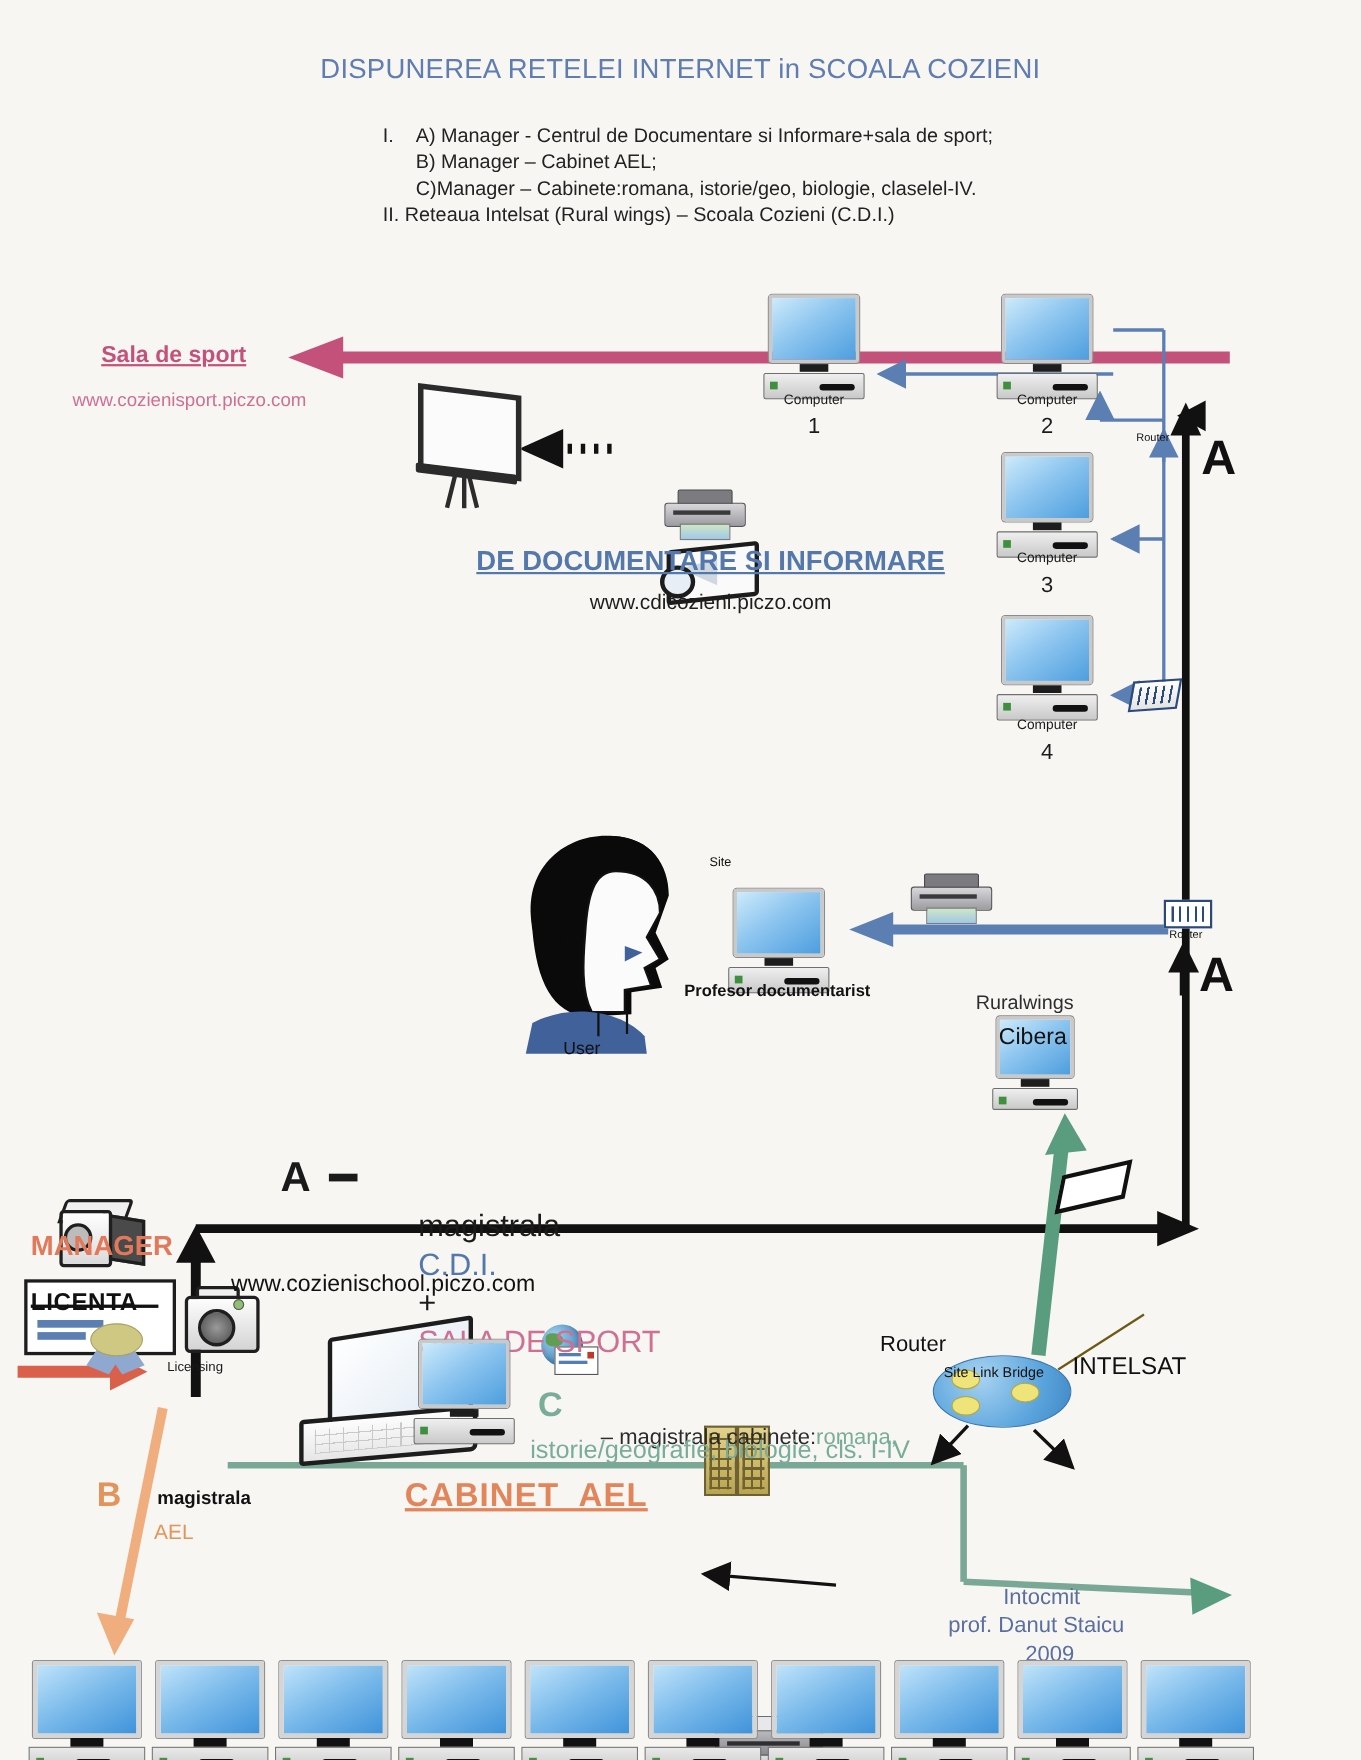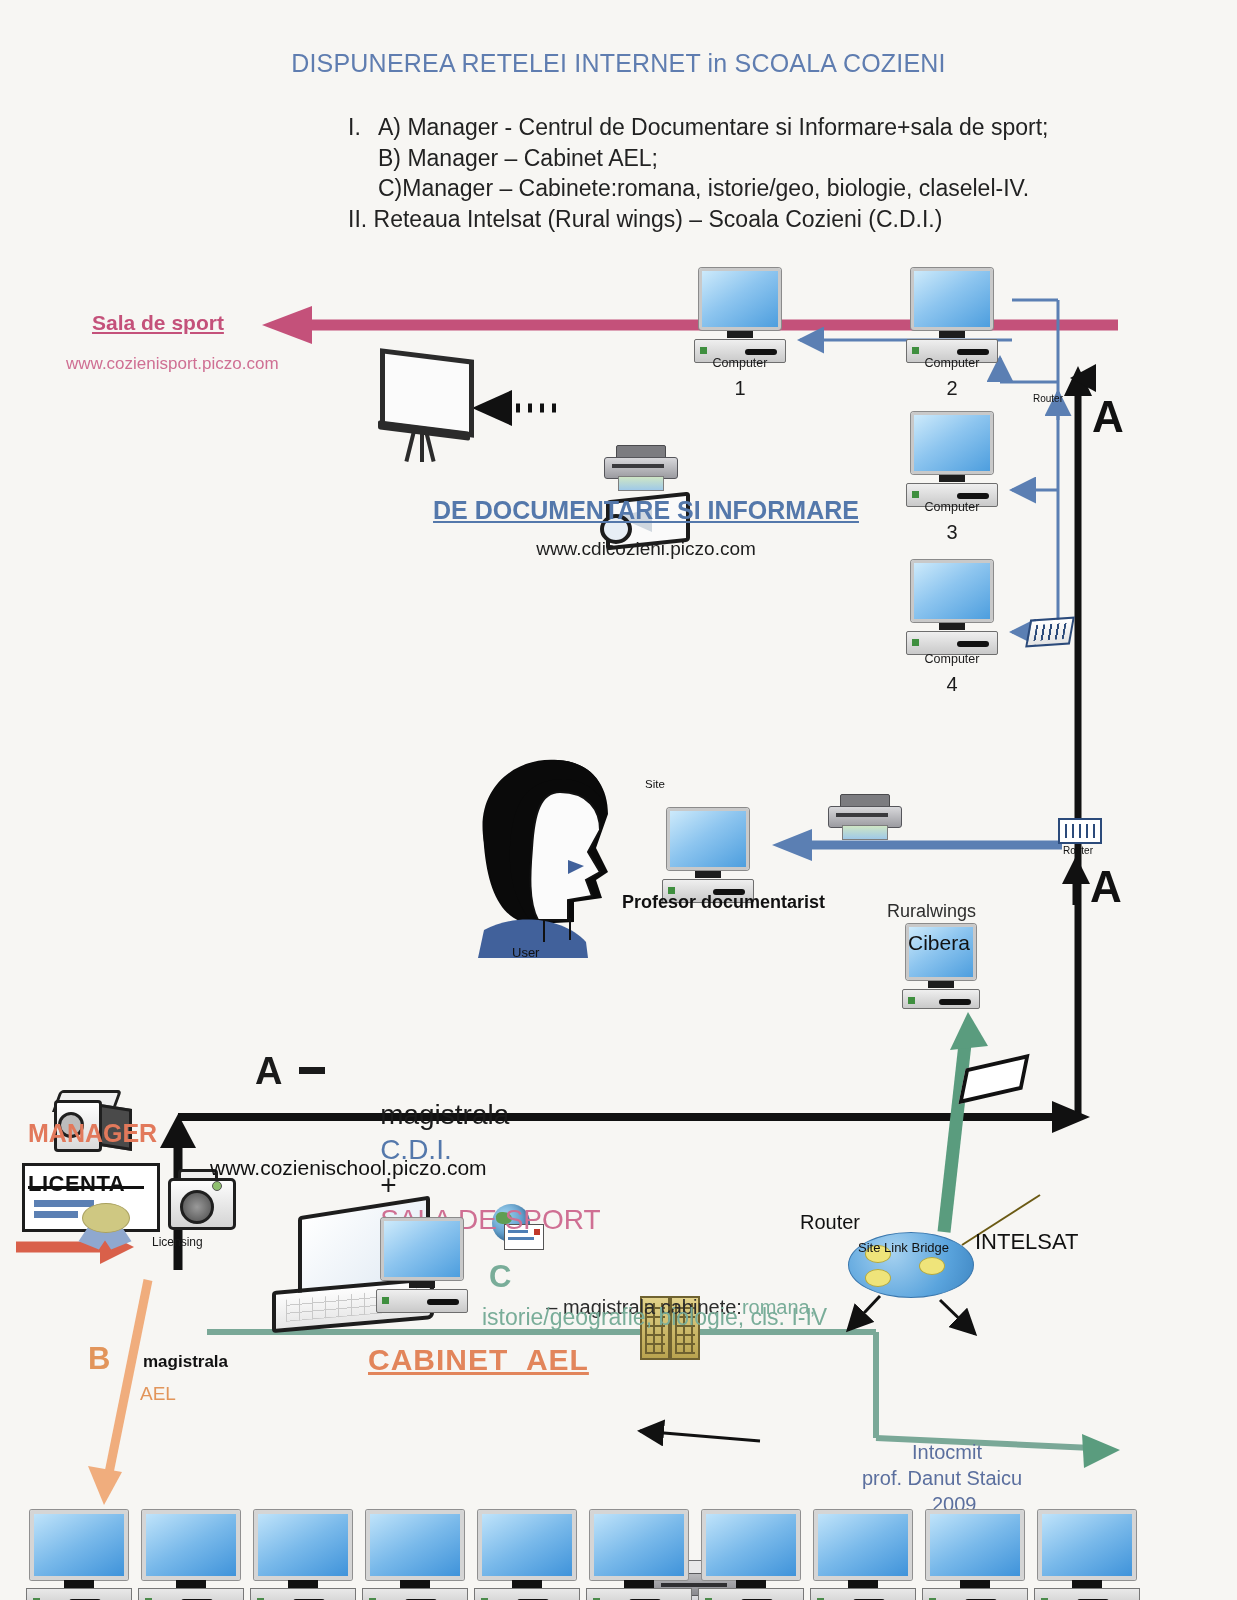--- a/index.html
+++ b/index.html
@@ -18,21 +18,21 @@
   .abs{position:absolute;}
   .txt{white-space:pre;line-height:1.25;}
 
   
   #doc-title{
     left:0;top:48px;width:1237px;text-align:center;
     font-size:25px;color:#5f7db0;letter-spacing:.2px;
   }
   #intro{
     left:348px;top:112px;width:760px;
-    font-size:23px;color:#222;line-height:1.33;
+    font-size:18px;color:#222;line-height:1.33;
   }
   #intro .num{display:inline-block;width:30px;}
   #intro .ind{display:block;padding-left:30px;}
 
   
   .pc{width:92px;}
   .pc .screen{
     width:82px;height:62px;margin:0 auto;
     border:3px solid #c9c9c9;border-radius:3px;
     background:linear-gradient(145deg,#cdeafb 0%,#8dc5ef 45%,#4d9ede 100%);
@@ -214,22 +214,22 @@
   #legend-B-ael{left:140px;top:1382px;font-size:19px;color:#e2955b;}
 
   #cabinet-ael{left:368px;top:1341px;font-size:30px;font-weight:bold;color:#e2855b;text-decoration:underline;letter-spacing:1px;}
 
   #sig-1{left:912px;top:1440px;font-size:20px;color:#5b6f9e;}
   #sig-2{left:862px;top:1466px;font-size:20px;color:#5b6f9e;}
   #sig-3{left:932px;top:1492px;font-size:20px;color:#5b6f9e;}
 
   .cap-computer{font-size:12.5px;color:#1b1b1b;text-align:center;}
   .cap-num{font-size:20px;color:#1b1b1b;text-align:center;line-height:1.05;}
-  #prof-doc-label{left:622px;top:892px;font-size:18px;font-weight:bold;color:#111;}
-  #user-label{left:512px;top:945px;font-size:13px;color:#111;}
+  #prof-doc-label{left:622px;top:892px;font-size:15px;font-weight:bold;color:#111;}
+  #user-label{left:512px;top:945px;font-size:16px;color:#111;}
   #site-label{left:645px;top:778px;font-size:11.5px;color:#111;}
   .router-cap{font-size:10px;color:#111;text-align:center;}
 
   
   #wires{position:absolute;left:0;top:0;width:1237px;height:1600px;pointer-events:none;}
 
   
   .bigA{font-size:44px;font-weight:bold;color:#111;font-family:"Liberation Sans",sans-serif;}
 </style>
 </head>

